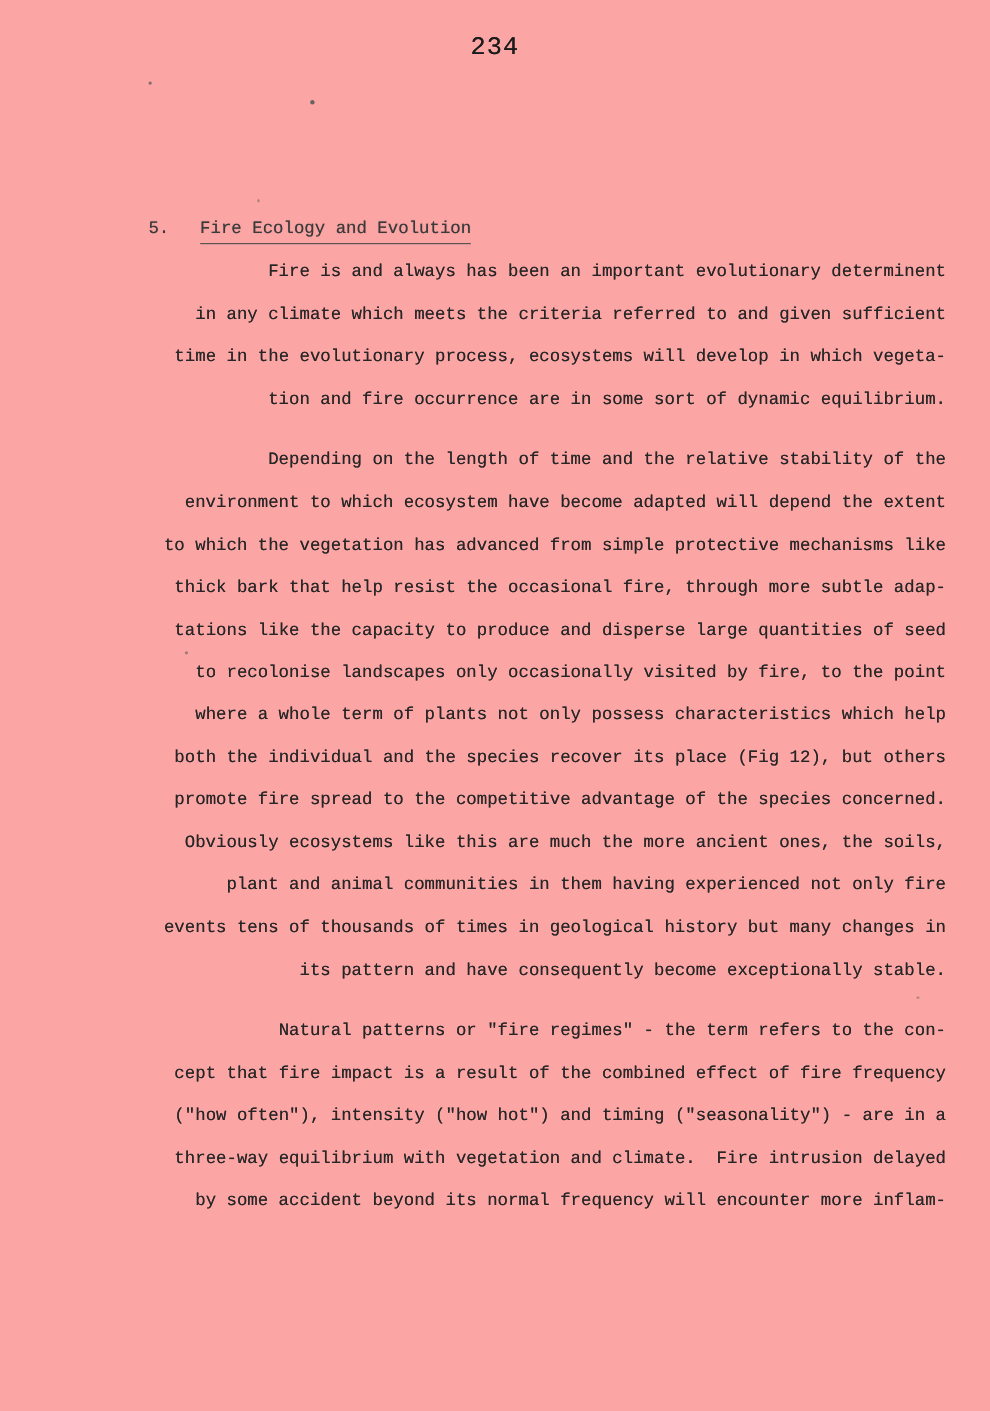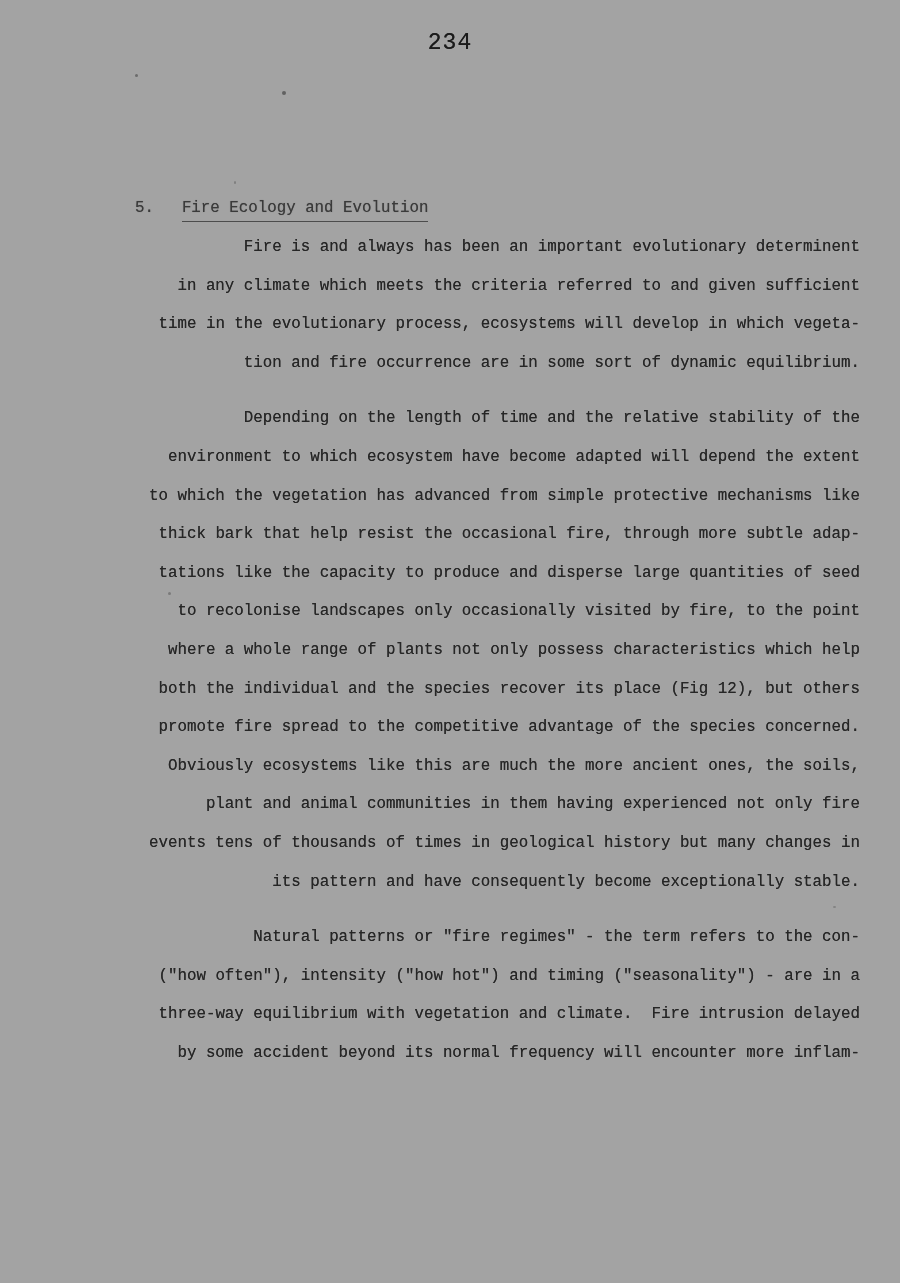--- a/index.html
+++ b/index.html
@@ -4,21 +4,21 @@
 <style>
   html, body {
     margin: 0;
     padding: 0;
     background: #ffffff;
   }
   .page {
     position: relative;
     width: 900px;
     height: 1283px;
-    background: #a3a3a3;
+    background: #fca5a5;
     overflow: hidden;
     font-family: "Liberation Mono", "DejaVu Sans Mono", monospace;
     color: #232323;
   }
   .page-number {
     position: absolute;
     top: 30px;
     left: 0;
     width: 100%;
     text-align: center;
@@ -101,29 +101,30 @@
         <div class="line">time in the evolutionary process, ecosystems will develop in which vegeta-</div>
         <div class="line">tion and fire occurrence are in some sort of dynamic equilibrium.</div>
       </div>
     <div class="paragraph">
         <div class="line">          Depending on the length of time and the relative stability of the</div>
         <div class="line">environment to which ecosystem have become adapted will depend the extent</div>
         <div class="line">to which the vegetation has advanced from simple protective mechanisms like</div>
         <div class="line">thick bark that help resist the occasional fire, through more subtle adap-</div>
         <div class="line">tations like the capacity to produce and disperse large quantities of seed</div>
         <div class="line">to recolonise landscapes only occasionally visited by fire, to the point</div>
-        <div class="line">where a whole range of plants not only possess characteristics which help</div>
+        <div class="line">where a whole term of plants not only possess characteristics which help</div>
         <div class="line">both the individual and the species recover its place (Fig 12), but others</div>
         <div class="line">promote fire spread to the competitive advantage of the species concerned.</div>
         <div class="line">Obviously ecosystems like this are much the more ancient ones, the soils,</div>
         <div class="line">plant and animal communities in them having experienced not only fire</div>
         <div class="line">events tens of thousands of times in geological history but many changes in</div>
         <div class="line">its pattern and have consequently become exceptionally stable.</div>
       </div>
     <div class="paragraph">
         <div class="line">          Natural patterns or "fire regimes" - the term refers to the con-</div>
+        <div class="line">cept that fire impact is a result of the combined effect of fire frequency</div>
         <div class="line">("how often"), intensity ("how hot") and timing ("seasonality") - are in a</div>
         <div class="line">three-way equilibrium with vegetation and climate.  Fire intrusion delayed</div>
         <div class="line">by some accident beyond its normal frequency will encounter more inflam-</div>
       </div>
   </div>
 
 </div>
 
 </body></html>

